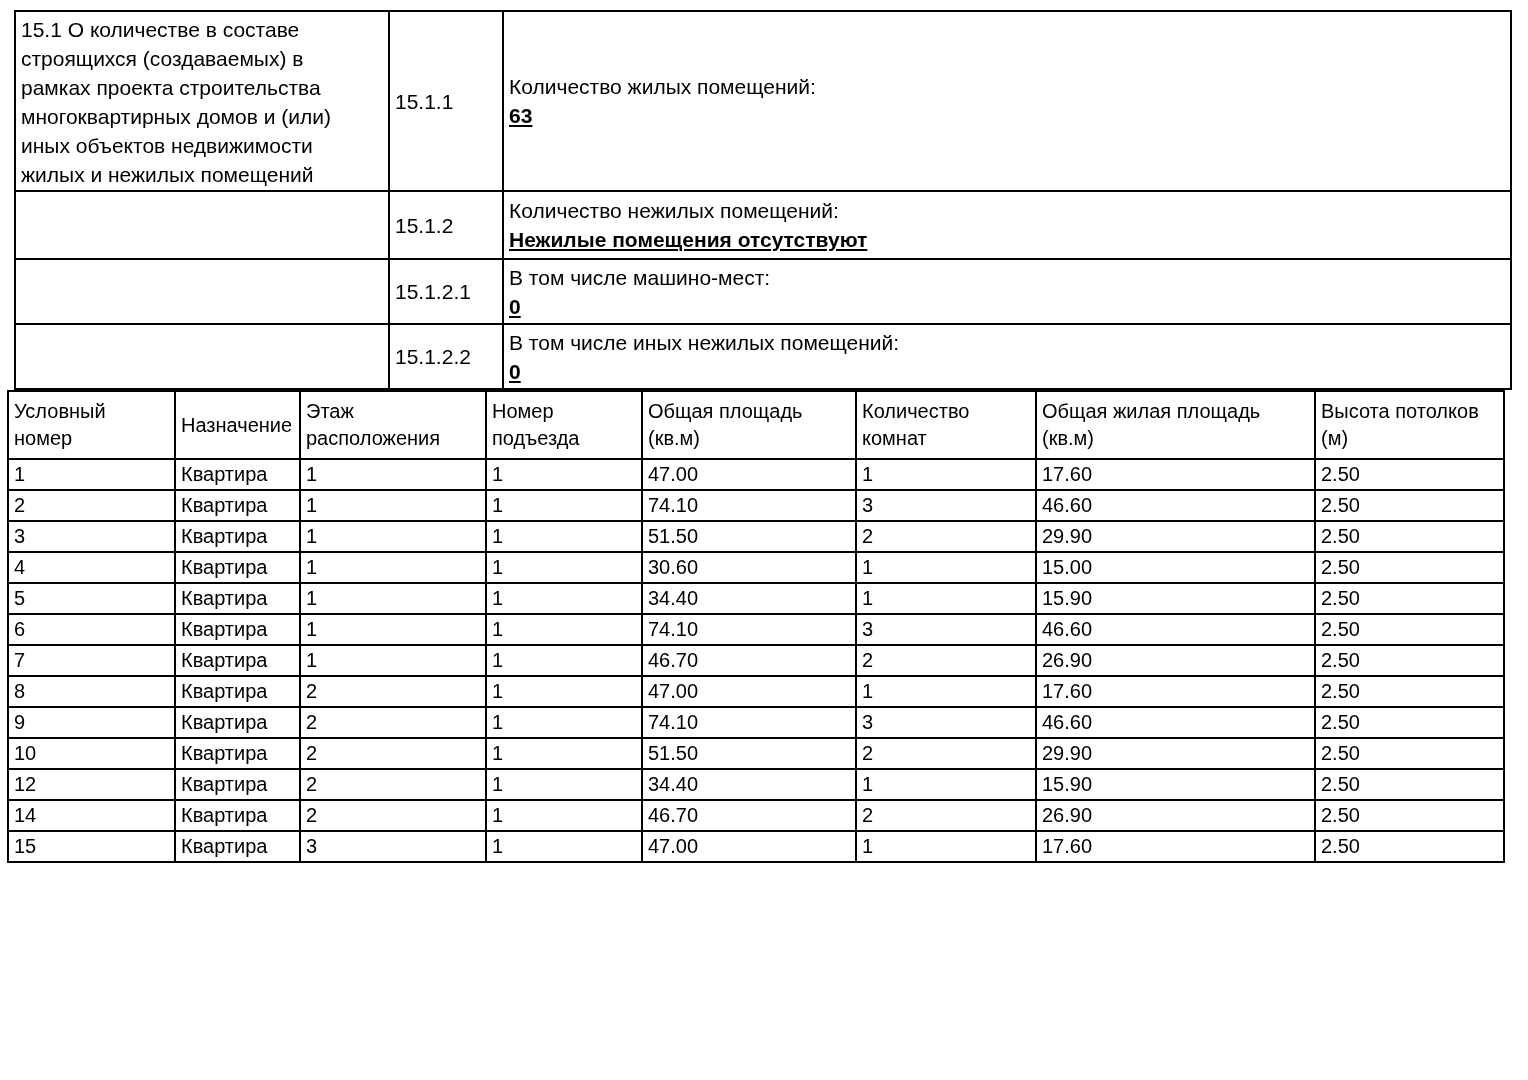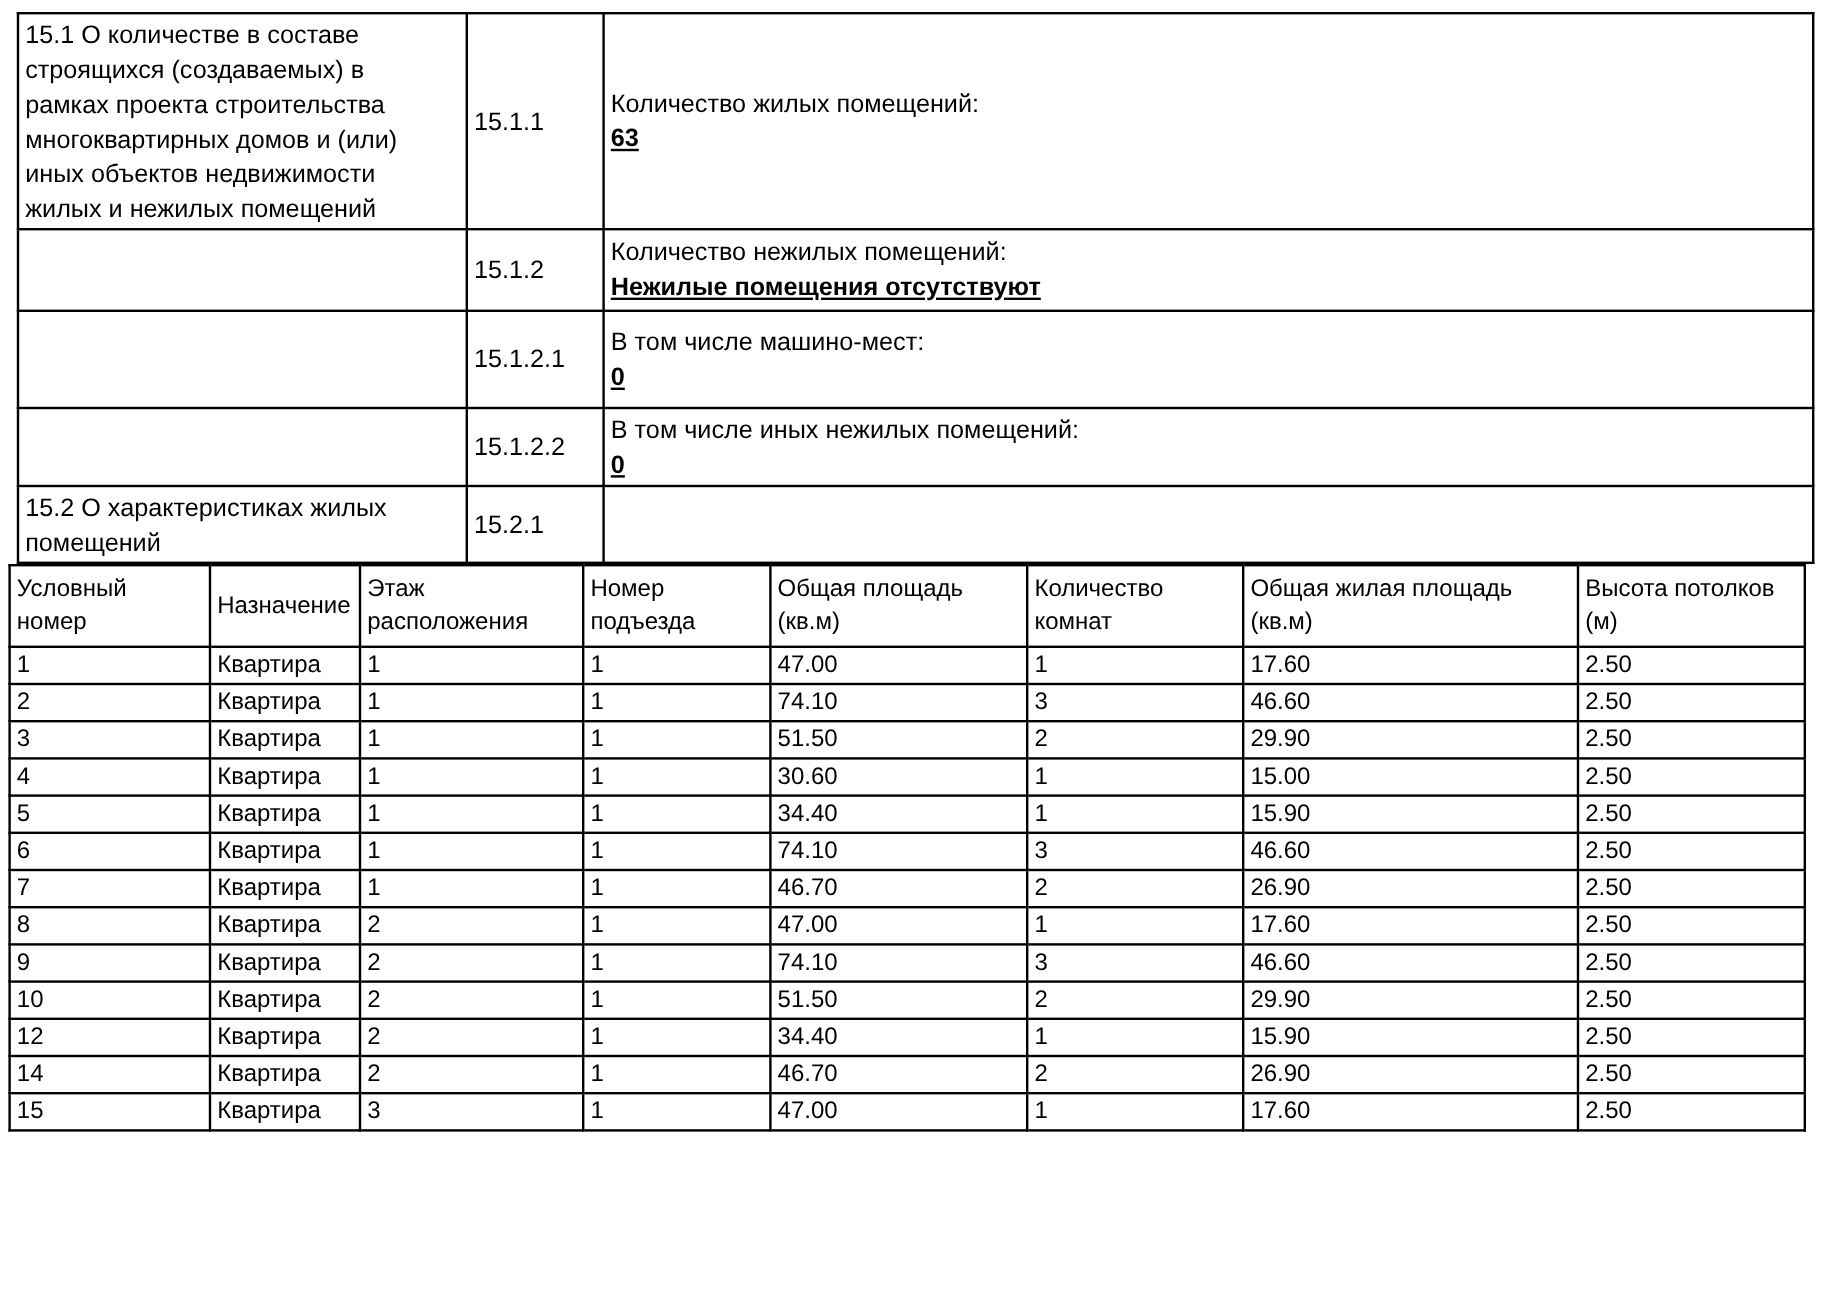--- a/index.html
+++ b/index.html
@@ -25,21 +25,21 @@
     padding: 1px 5px;
     overflow: hidden;
   }
   .info-table td.label-cell {
     white-space: pre-line;
     vertical-align: top;
     padding-top: 3px;
   }
   .info-table tr:nth-child(1) { height: 132px; }
   .info-table tr:nth-child(2) { height: 68px; margin-top: 10px; }
-  .info-table tr:nth-child(3) { height: 81px; }
+  .info-table tr:nth-child(3) { height: 65px; }
   .info-table tr:nth-child(4) { height: 65px; margin-left: 46px; }
   .info-table tr:nth-child(5) { height: 62px; }
   .answer-text { font-weight: bold; text-decoration: underline; }
 
   
   .apt-table { width: 1496px; }
   .apt-table th, .apt-table td {
     border: 2px solid #000000;
     font-size: 20px;
     line-height: 27px;
@@ -104,29 +104,20 @@
 
   <tr>
     <td class="label-cell"></td>
     <td class="code-cell">15.1.2.2</td>
     <td class="value-cell">
       <div class="question-text">В том числе иных нежилых помещений:</div>
       <div class="answer-text">0</div>
     </td>
   </tr>
 
-  <tr>
-    <td class="label-cell">15.2 О характеристиках жилых
-помещений</td>
-    <td class="code-cell">15.2.1</td>
-    <td class="value-cell">
-      <div class="question-text"></div>
-      <div class="answer-text"></div>
-    </td>
-  </tr>
 </tbody>
   </table>
 
   <table class="apt-table">
     <colgroup>
       <col style="width:167px">
       <col style="width:125px">
       <col style="width:186px">
       <col style="width:156px">
       <col style="width:214px">

